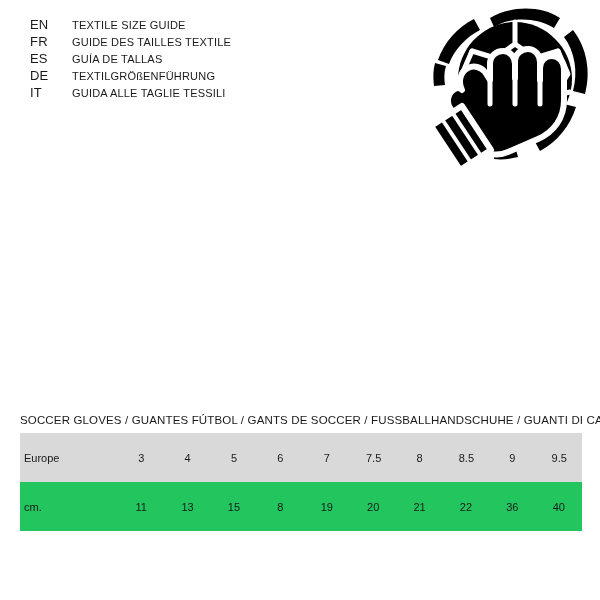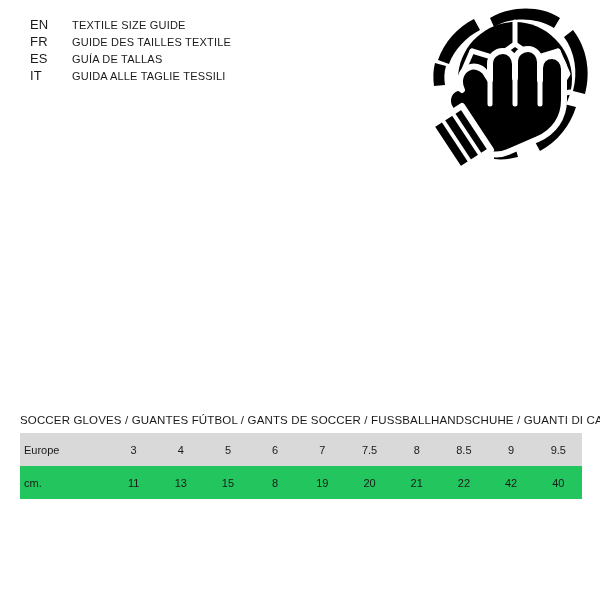--- a/index.html
+++ b/index.html
@@ -75,21 +75,21 @@
   }
   table.size-table {
     border-collapse: collapse;
     width: 562px;
     table-layout: fixed;
   }
   table.size-table td {
     font-size: 11px;
     color: #1a1a1a;
     height: 17px;
-    padding: 8px;
+    padding: 16px;
     text-align: center;
     vertical-align: middle;
   }
   table.size-table td.rowhead {
     text-align: left;
     padding-left: 4px;
     width: 78px;
   }
   tr.shaded td {
     background: #d9d9d9;
@@ -108,20 +108,24 @@
       <span class="legend-code">EN</span>
       <span class="legend-label">TEXTILE SIZE GUIDE</span>
     </div>
     <div class="legend-row">
       <span class="legend-code">FR</span>
       <span class="legend-label">GUIDE DES TAILLES TEXTILE</span>
     </div>
     <div class="legend-row">
       <span class="legend-code">ES</span>
       <span class="legend-label">GUÍA DE TALLAS</span>
+    </div>
+    <div class="legend-row">
+      <span class="legend-code">DE</span>
+      <span class="legend-label">TEXTILGRÖßENFÜHRUNG</span>
     </div>
     <div class="legend-row">
       <span class="legend-code">IT</span>
       <span class="legend-label">GUIDA ALLE TAGLIE TESSILI</span>
     </div>
   </div>
 
   <div class="illustration">
     <svg width="195" height="190" viewBox="0 0 195 190" xmlns="http://www.w3.org/2000/svg">
       <g fill="#000000">
@@ -214,20 +218,20 @@
         <tr class="plain">
           <td class="rowhead">cm.</td>
           <td>11</td>
           <td>13</td>
           <td>15</td>
           <td>8</td>
           <td>19</td>
           <td>20</td>
           <td>21</td>
           <td>22</td>
-          <td>42</td>
+          <td>36</td>
           <td>40</td>
         </tr>
       </tbody>
     </table>
   </div>
 
 </div>
 
 </body></html>

